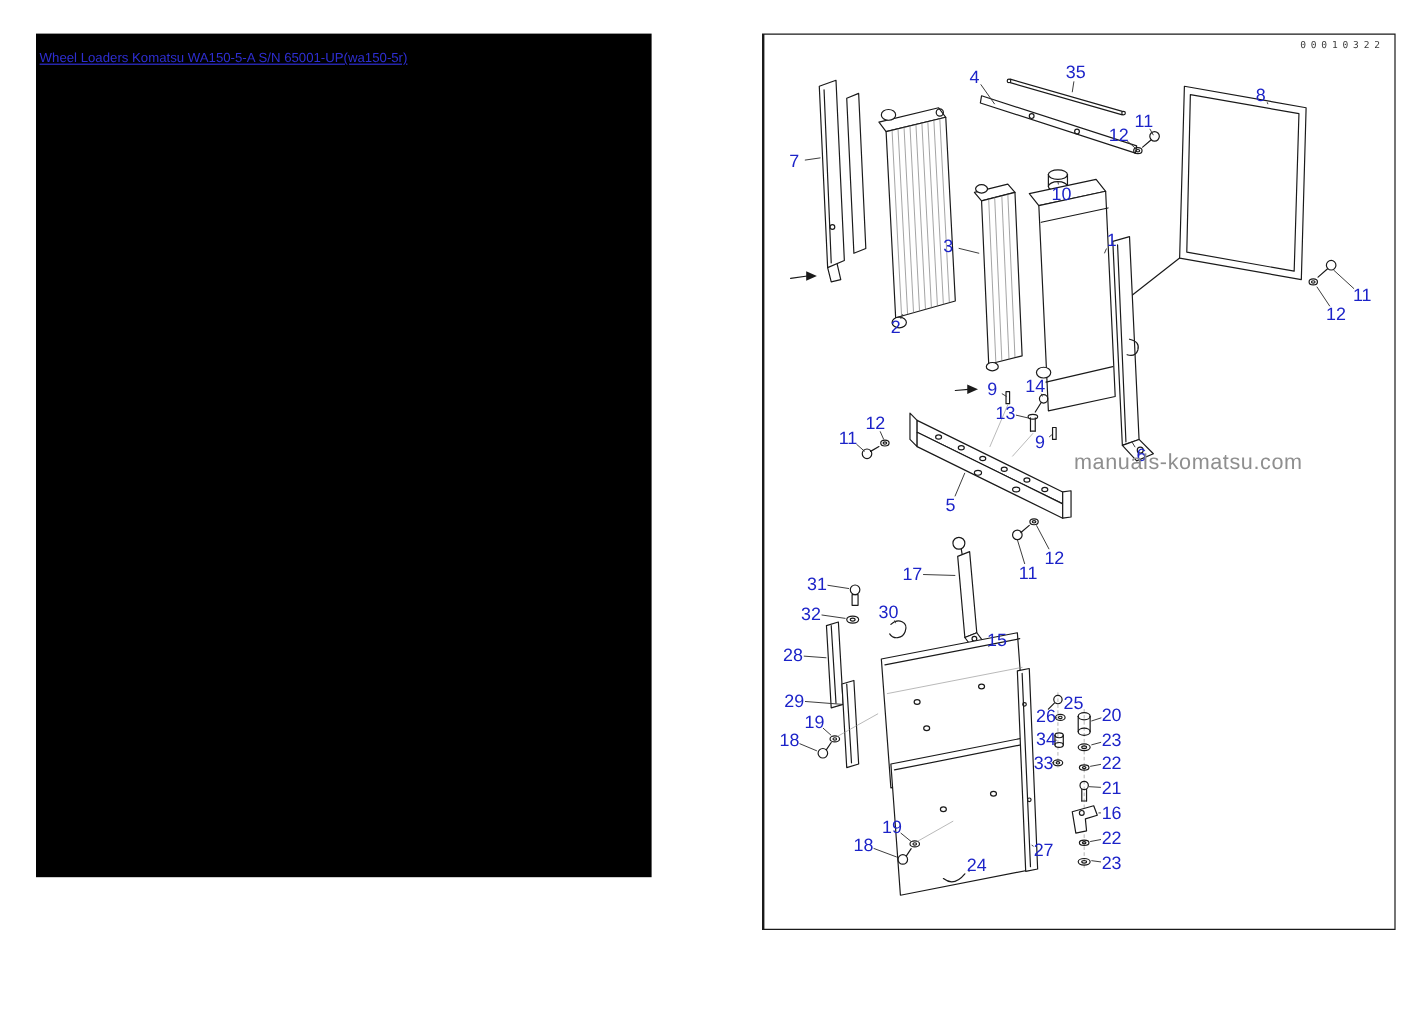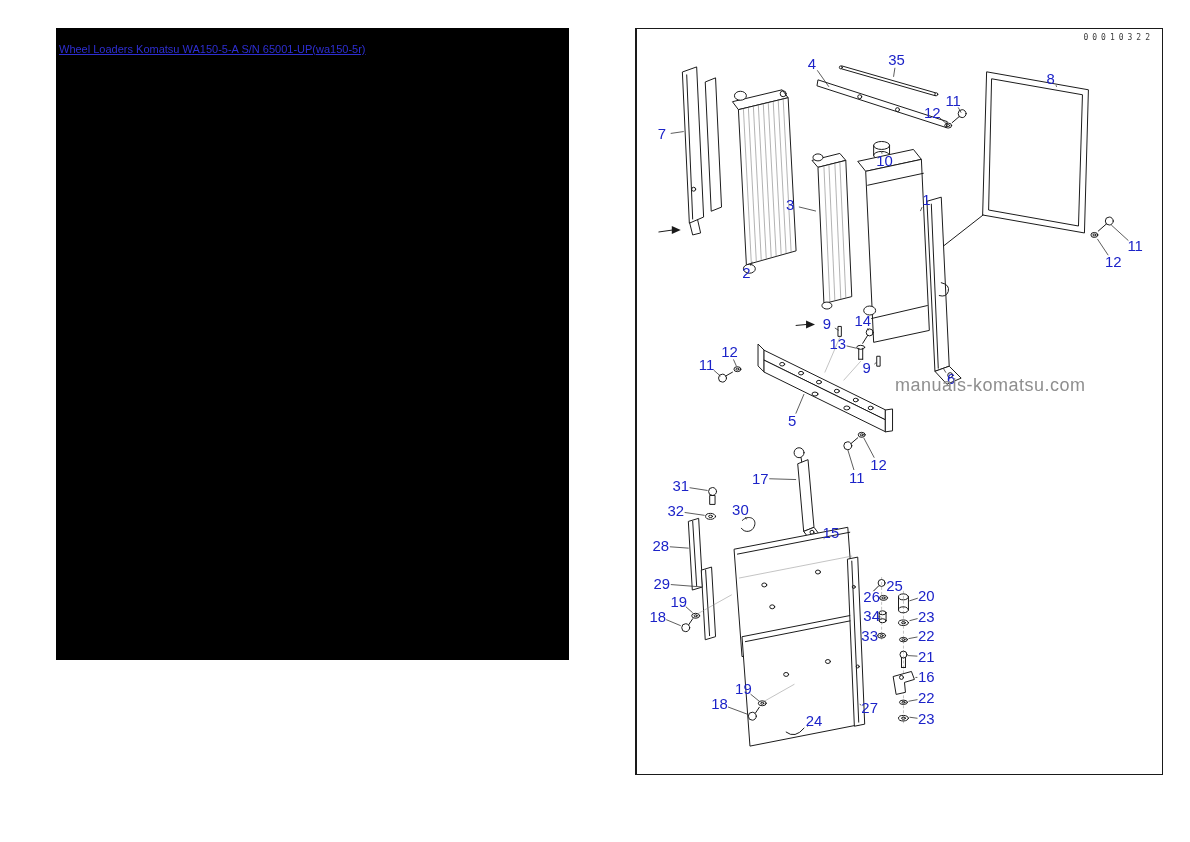--- a/index.html
+++ b/index.html
@@ -4,22 +4,22 @@
 <style>
   * { margin:0; padding:0; box-sizing:border-box; }
   html,body { width:1190px; height:842px; }
   body {
     background:#ffffff;
     position:relative;
     overflow:hidden;
     font-family:"Liberation Sans", sans-serif;
   }
   .black-panel {
-    position:absolute; left:56px; top:28px;
-    width:513px; height:632px;
+    position:absolute; left:30px; top:28px;
+    width:513px; height:703px;
     background:var(--panel-black,#000);
     text-decoration:underline;
   }
   .doc-link {
     display:inline-block;
     margin:15px 0 0 3px;
     font-size:11px;
     color:var(--link-blue,#2e2ed2);
     text-decoration:underline;
     cursor:pointer;

